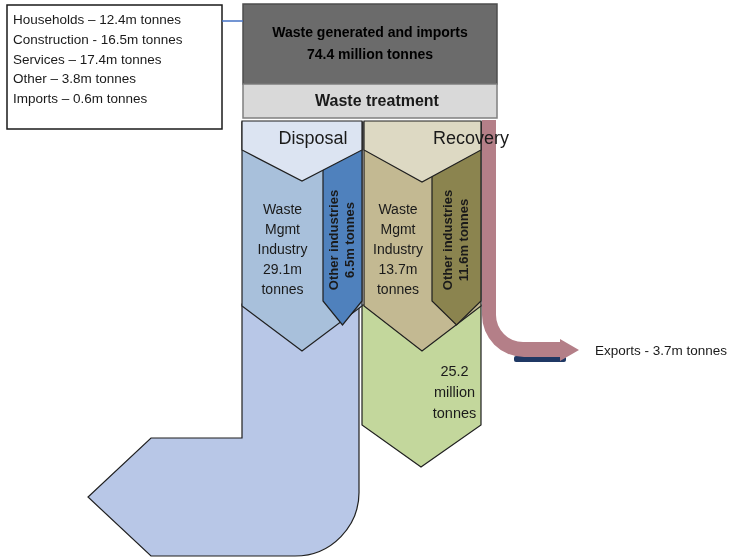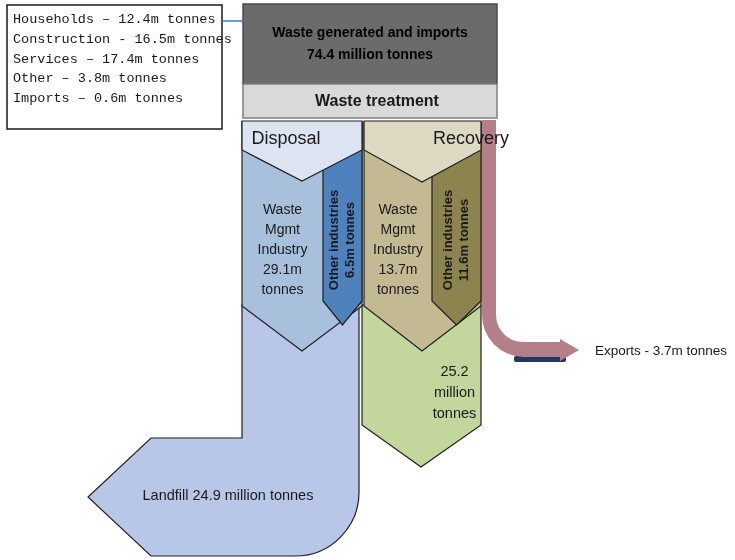--- a/index.html
+++ b/index.html
@@ -3,21 +3,21 @@
 <meta charset="utf-8">
 <style>
   html,body{margin:0;padding:0;background:#fff;}
   #stage{position:relative;width:735px;height:560px;background:#fff;overflow:hidden;
          font-family:"Liberation Sans",sans-serif;color:#1a1a1a;}
   #shapes{position:absolute;left:0;top:0;}
   .t{position:absolute;text-align:center;}
   .lines div{white-space:nowrap;}
   .legend{position:absolute;left:13px;top:10px;width:202px;text-align:left;
           font-size:13.5px;line-height:19.8px;}
-  .legend div{white-space:nowrap;font-family:Liberation Mono, monospace;}
+  .legend div{white-space:nowrap;}
   .boxtext{left:243px;width:254px;color:#000000;font-weight:bold;font-size:14px;line-height:22px;}
   .treatment{left:243px;width:254px;top:92px;font-weight:bold;font-size:16px;line-height:18px;padding-left:7px;}
   .chevlabel{font-size:18px;line-height:20px;}
   .arrowtext{font-size:14px;line-height:20px;}
   .greentext{font-size:14.5px;line-height:21px;padding-left:33px;}
   .vtext{position:absolute;transform:translate(-50%,-50%) rotate(-90deg);
          font-size:13px;line-height:16px;text-align:center;font-weight:bold;}
   .vtext div{white-space:nowrap;}
   .single{white-space:nowrap;font-size:14.5px;line-height:16px;}
 </style>
@@ -62,21 +62,21 @@
     <div>Other – 3.8m tonnes</div>
     <div>Imports – 0.6m tonnes</div>
   </div>
 
   <div class="t boxtext lines" style="top:21px;">
     <div>Waste generated and imports</div>
     <div>74.4 million tonnes</div>
   </div>
   <div class="t treatment">Waste treatment</div>
 
-  <div class="t chevlabel" style="left:226px;top:128px;width:120px;">Disposal</div>
+  <div class="t chevlabel" style="left:253px;top:128px;width:120px;">Disposal</div>
   <div class="t chevlabel" style="left:364px;top:128px;width:128px;padding-left:43px;">Recovery</div>
 
   <div class="t arrowtext lines" style="left:242px;top:199px;width:81px;">
     <div>Waste</div>
     <div>Mgmt</div>
     <div>Industry</div>
     <div>29.1m</div>
     <div>tonnes</div>
   </div>
 
@@ -96,17 +96,16 @@
     <div>Other industries</div>
     <div>11.6m tonnes</div>
   </div>
 
   <div class="t greentext lines" style="left:362px;top:361px;width:119px;">
     <div>25.2</div>
     <div>million</div>
     <div>tonnes</div>
   </div>
 
-  <div class="t single" style="left:88px;top:487px;width:280px;">Landfill 24.9 million tonnes</div>
 
   <div class="t single" style="left:587px;top:343px;width:148px;text-align:center;font-size:13.5px;">Exports - 3.7m tonnes</div>
 
 </div>
 
 </body></html>

